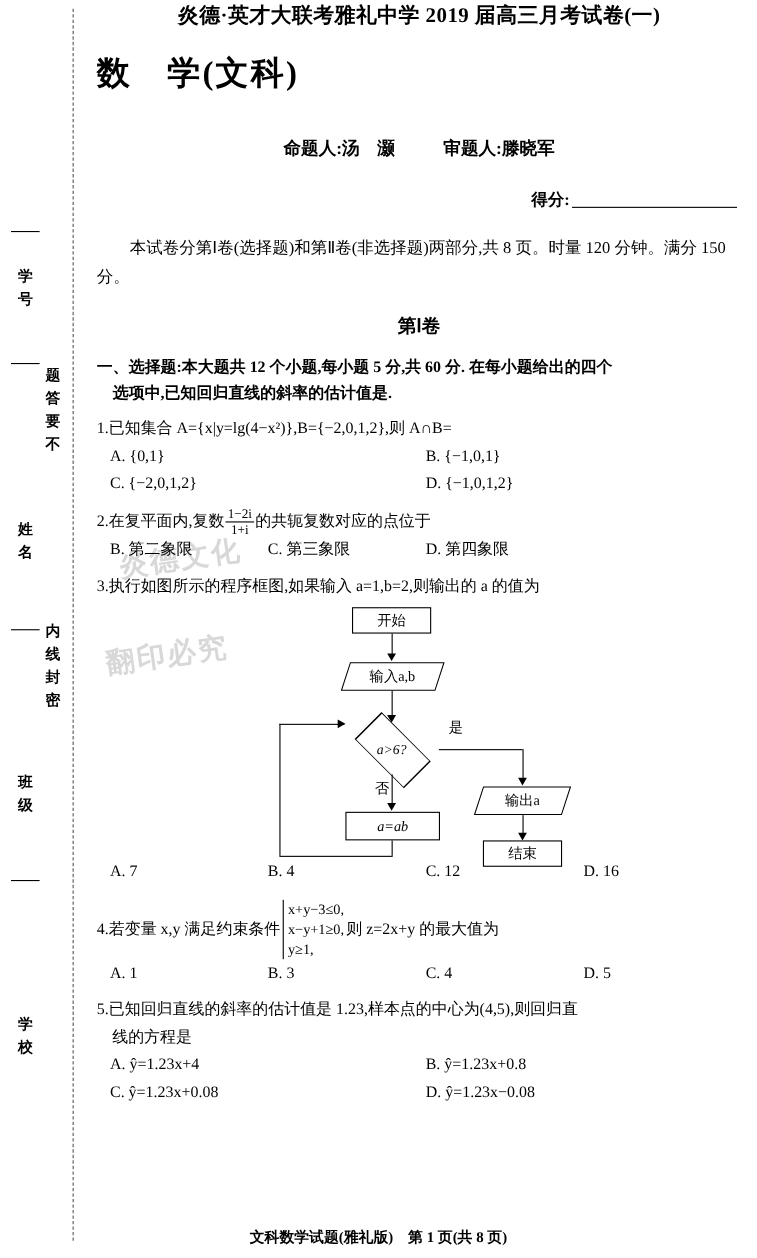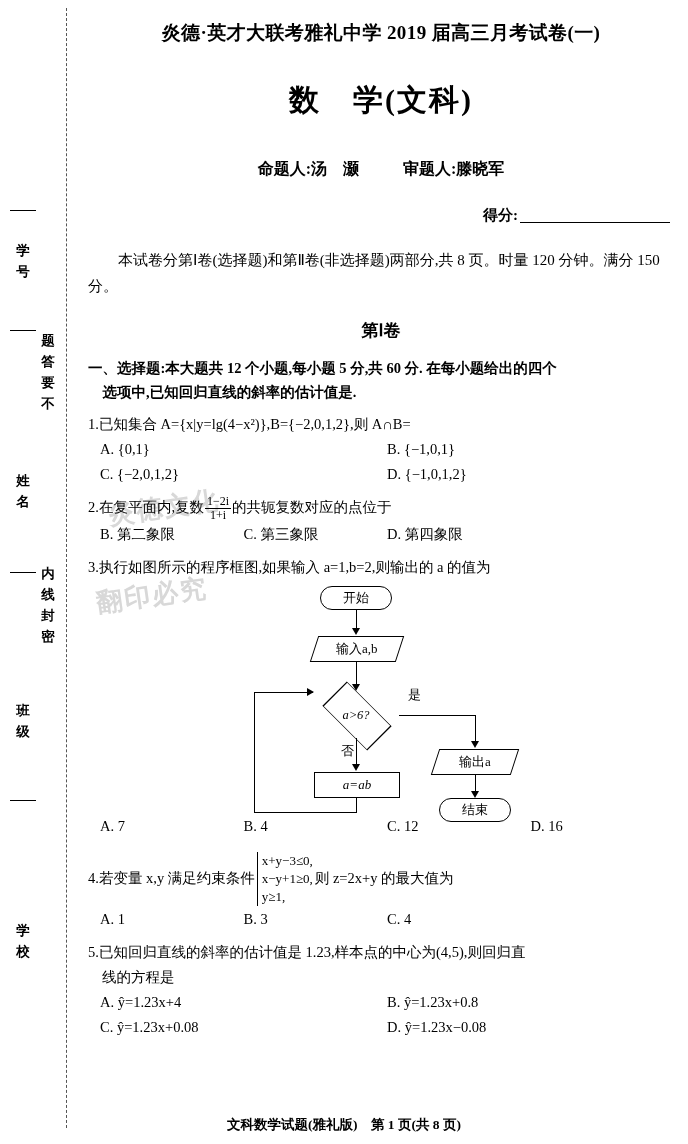--- a/index.html
+++ b/index.html
@@ -58,32 +58,31 @@
   
   .content {
     position: absolute;
     left: 88px;
     top: 0;
     width: 586px;
     height: 1144px;
   }
 
   .doc-title {
-    margin-top: 20px;
+    margin-top: 1px;
     text-align: center;
     font-size: 19px;
     font-weight: bold;
     letter-spacing: 0.4px;
     font-family: "Liberation Serif", serif;
   }
   .subject {
-    text-align: center;
     font-size: 30px;
     font-weight: bold;
-    margin-top: 34px;
+    margin-top: 19px;
     letter-spacing: 2px;
   }
   .authors {
     text-align: center;
     font-size: 16px;
     font-weight: bold;
     margin-top: 38px;
   }
   .authors .gap {
     display: inline-block;
@@ -176,21 +175,21 @@
     border: 1px solid #000;
     font-size: 13px;
     text-align: center;
     background: #fff;
     box-sizing: border-box;
     display: flex;
     align-items: center;
     justify-content: center;
   }
   .fround {
-    border-radius: 12px;
+    border-radius: 0;
   }
   .fpara {
     transform: skewX(-18deg);
   }
   .fpara > span {
     transform: skewX(18deg);
     display: block;
   }
   .fdia {
     width: 86px;
@@ -399,20 +398,21 @@
 
     <div class="q" style="margin-top:14px;">
       <span class="stem">
         <span>4.</span><span>若变量 x,y 满足约束条件</span><span class="cases"><div>x+y−3≤0,</div><div>x−y+1≥0,</div><div>y≥1,</div></span><span>则 z=2x+y 的最大值为</span>
       </span>
     </div>
     <div class="opts opts4">
       <div>A. 1</div>
       <div>B. 3</div>
       <div>C. 4</div>
+      <div>D. 5</div>
     </div>
 
     <div class="q">
       <span class="stem"><span>5.</span><span>已知回归直线的斜率的估计值是 1.23,样本点的中心为(4,5),则回归直</span></span>
       <span class="stem" style="padding-left:14px;">线的方程是</span>
     </div>
     <div class="opts opts2">
       <div>A. ŷ=1.23x+4</div>
       <div>B. ŷ=1.23x+0.8</div>
     </div>

